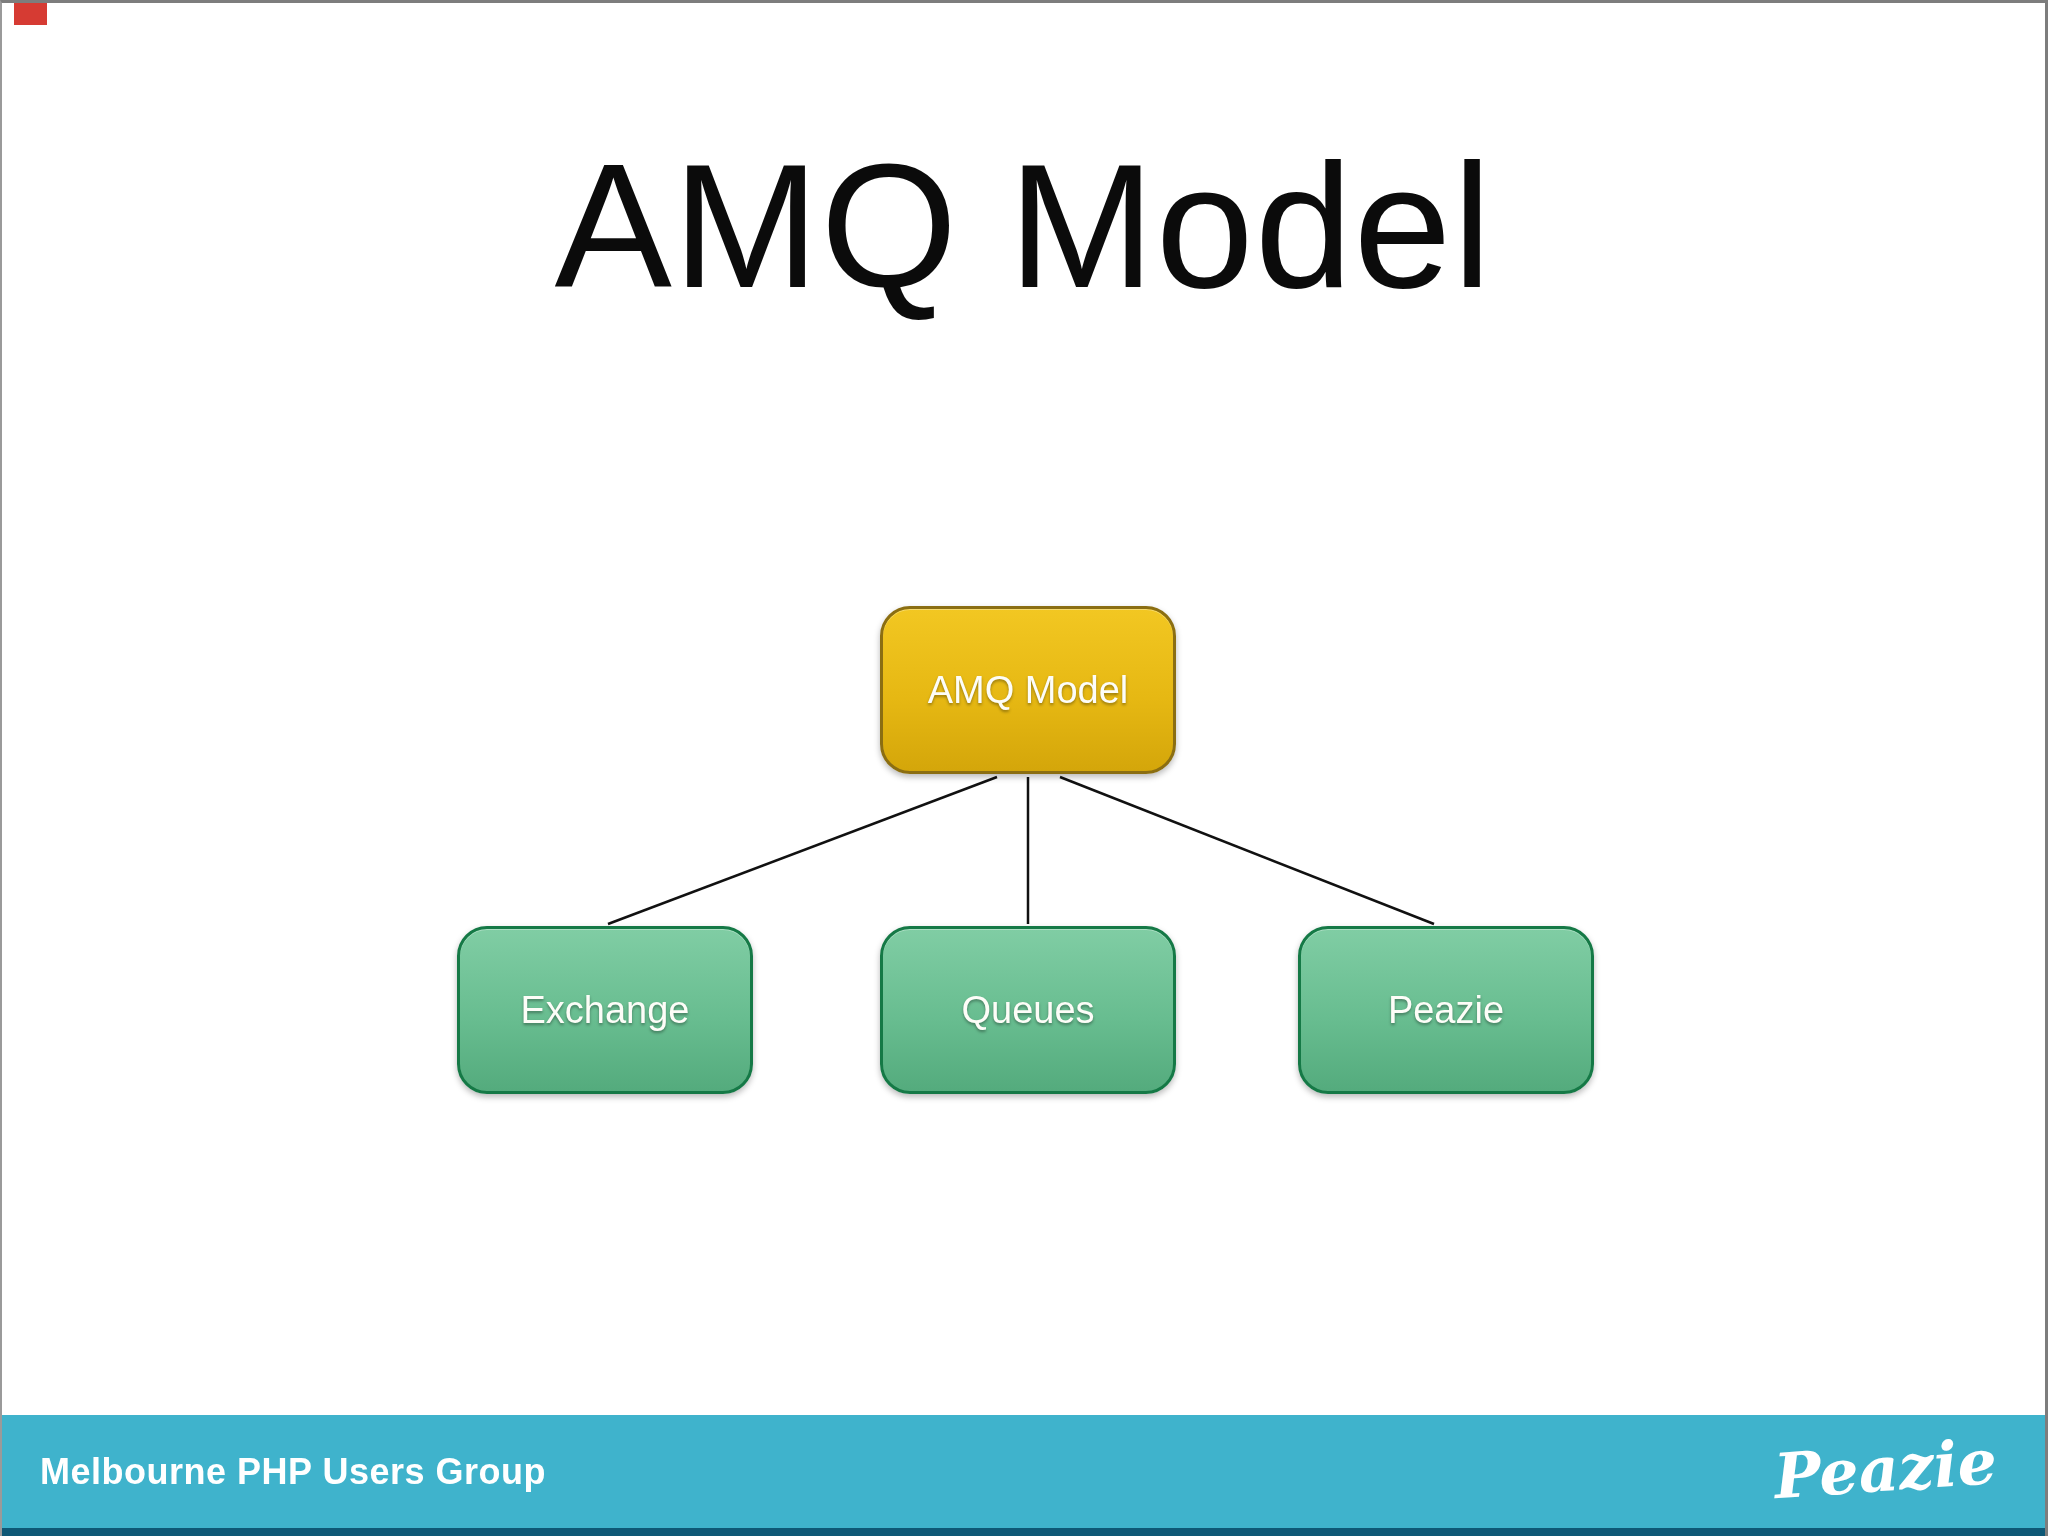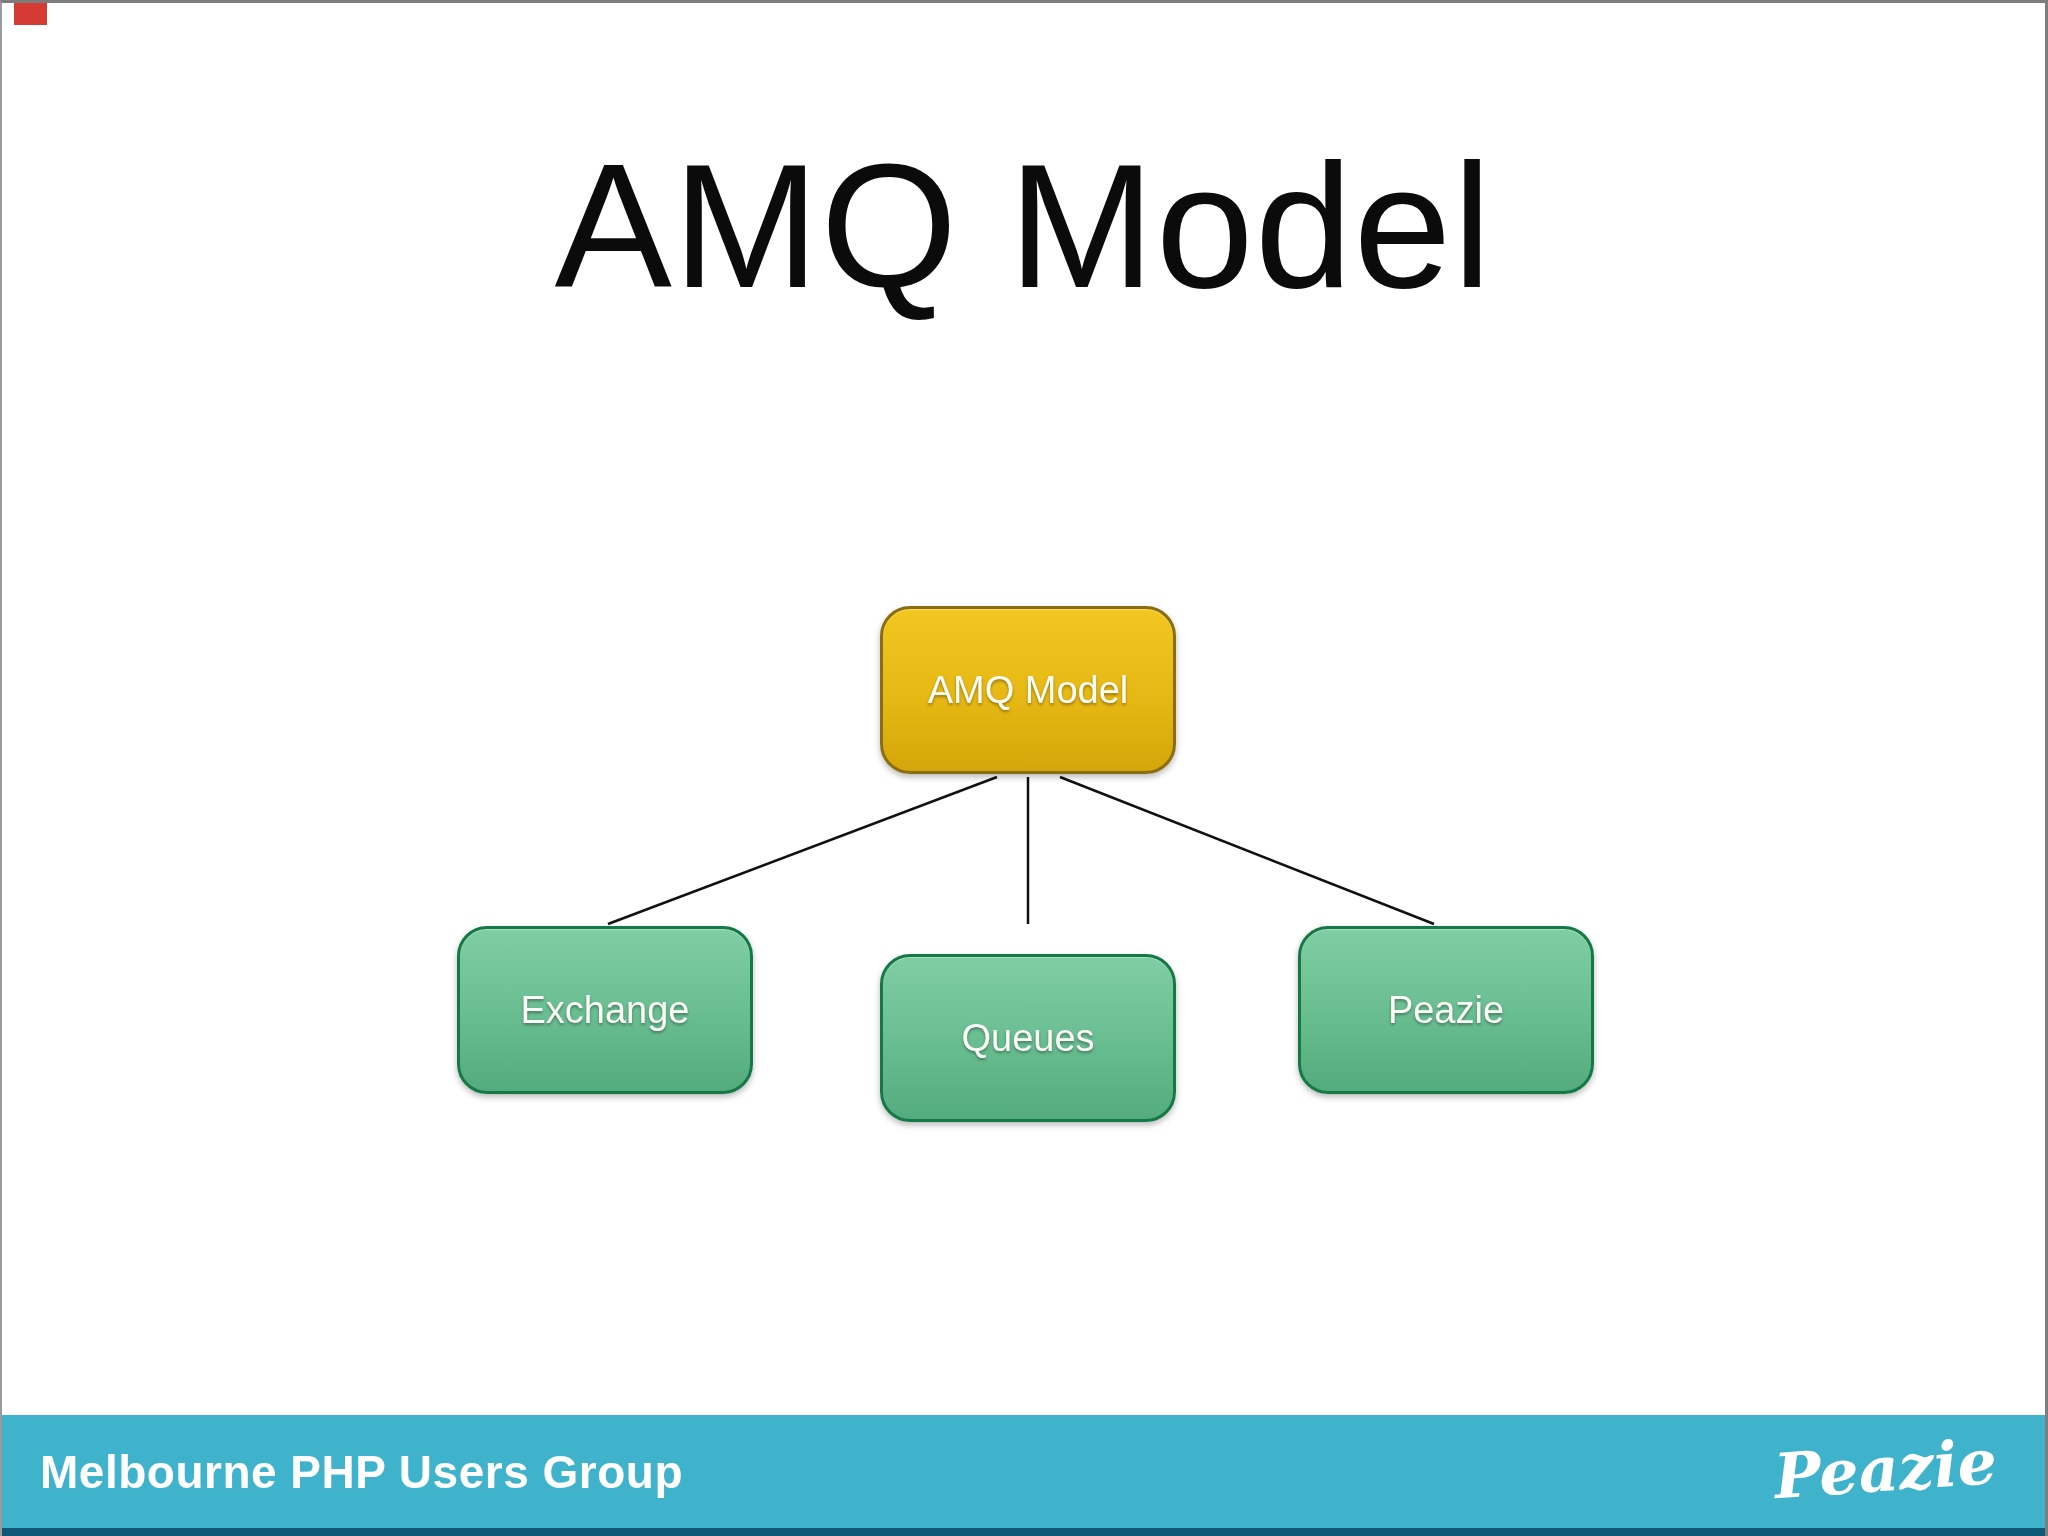--- a/index.html
+++ b/index.html
@@ -67,21 +67,21 @@
     top: 603px;
     background: linear-gradient(180deg, #f2c722 0%, #e6b813 55%, #d4a60a 100%);
     border: 3px solid #8b6e12;
   }
   .node-child {
     top: 923px;
     background: linear-gradient(180deg, #80cda4 0%, #68bd90 55%, #54ab7d 100%);
     border: 3px solid #157946;
   }
   .node-child-0 { left: 455px; }
-  .node-child-1 { left: 878px; margin-top: 28px; }
+  .node-child-1 { left: 878px; }
   .node-child-2 { left: 1296px; }
   .footer {
     position: absolute;
     left: 0;
     bottom: 8px;
     width: 100%;
     height: 113px;
     background: #3fb3cc;
   }
   .footer-strip {
@@ -90,21 +90,21 @@
     bottom: 0;
     width: 100%;
     height: 8px;
     background: #0e5876;
   }
   .footer-left {
     position: absolute;
     left: 38px;
     top: 50%;
     transform: translateY(-50%);
-    font-size: 46px;
+    font-size: 36px;
     font-weight: 700;
     letter-spacing: 0.5px;
     color: #ffffff;
   }
   .footer-logo {
     position: absolute;
     right: 48px;
     top: 50%;
     transform: translateY(-54%) rotate(-4deg);
     font-family: "DejaVu Serif", serif;

